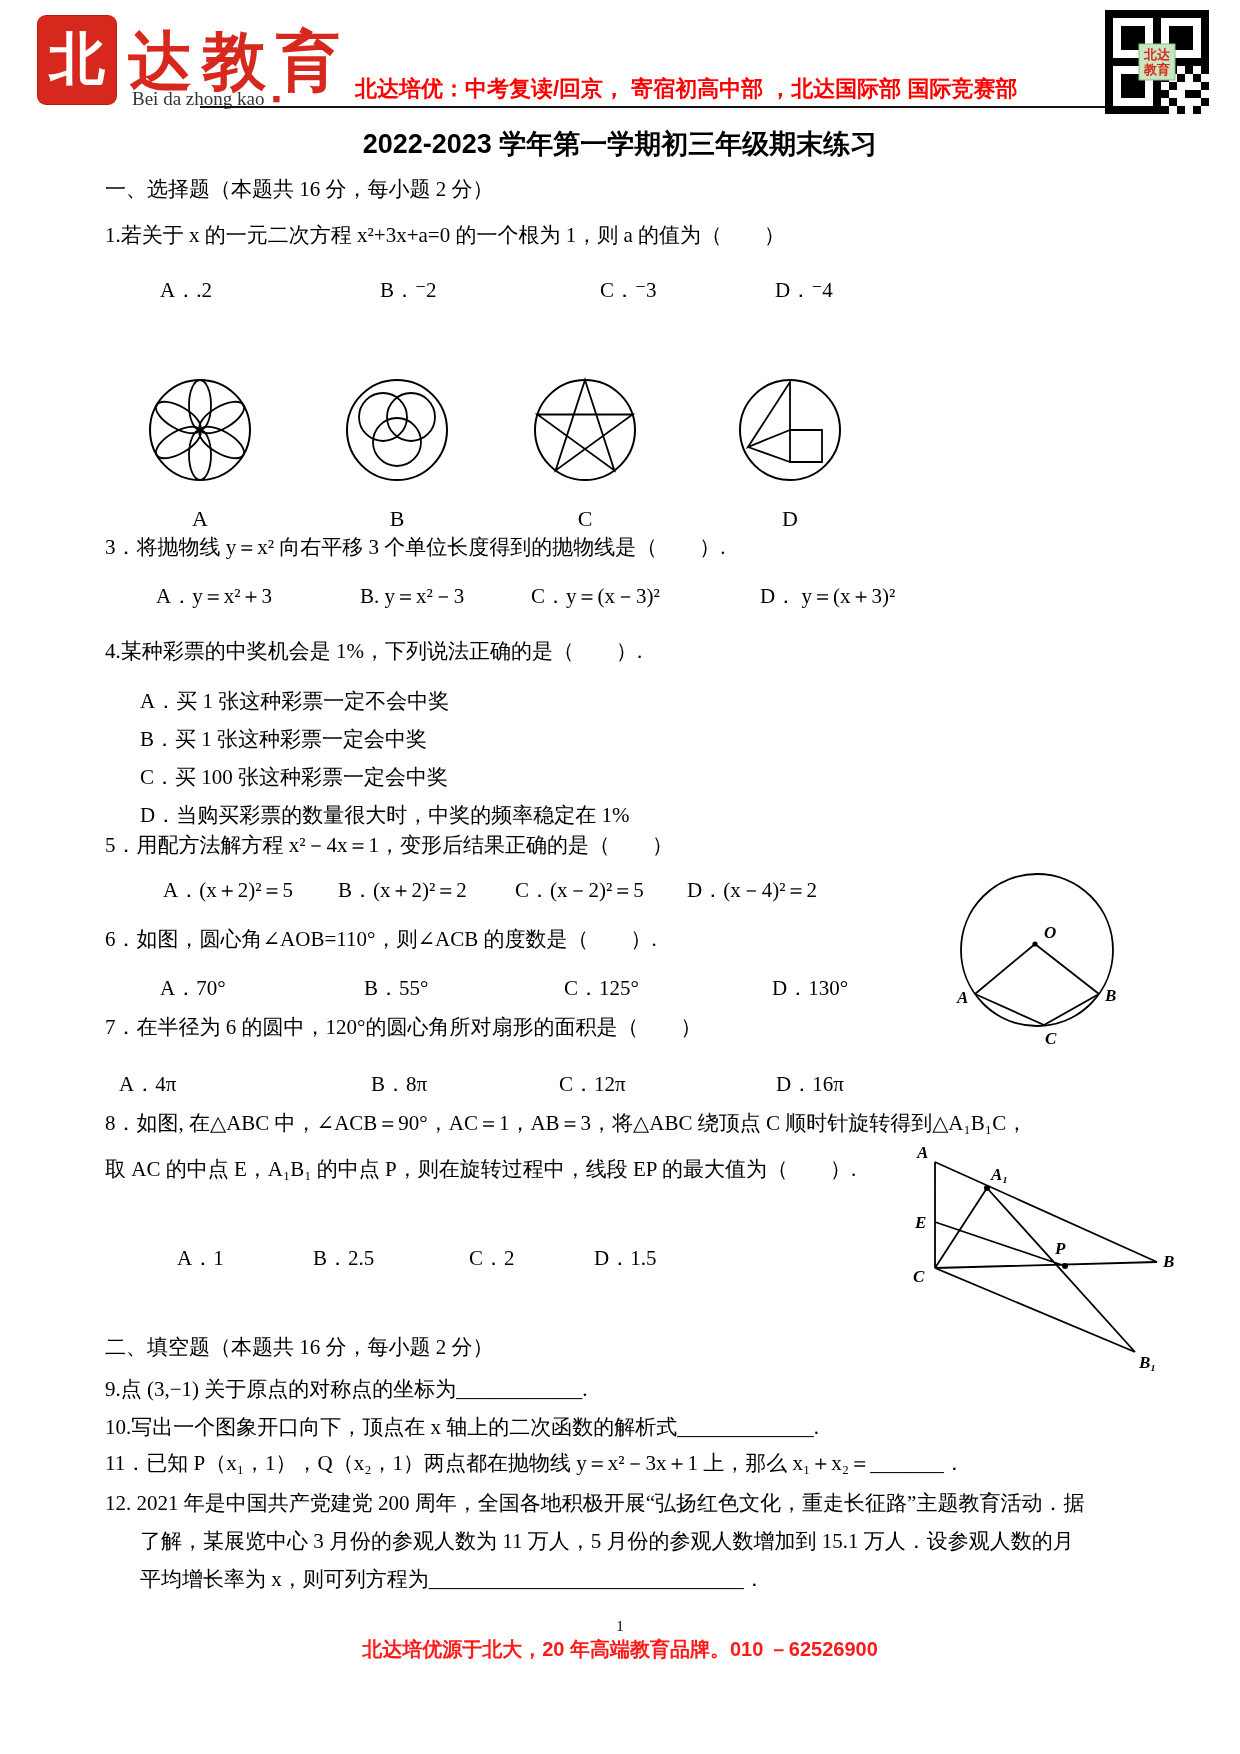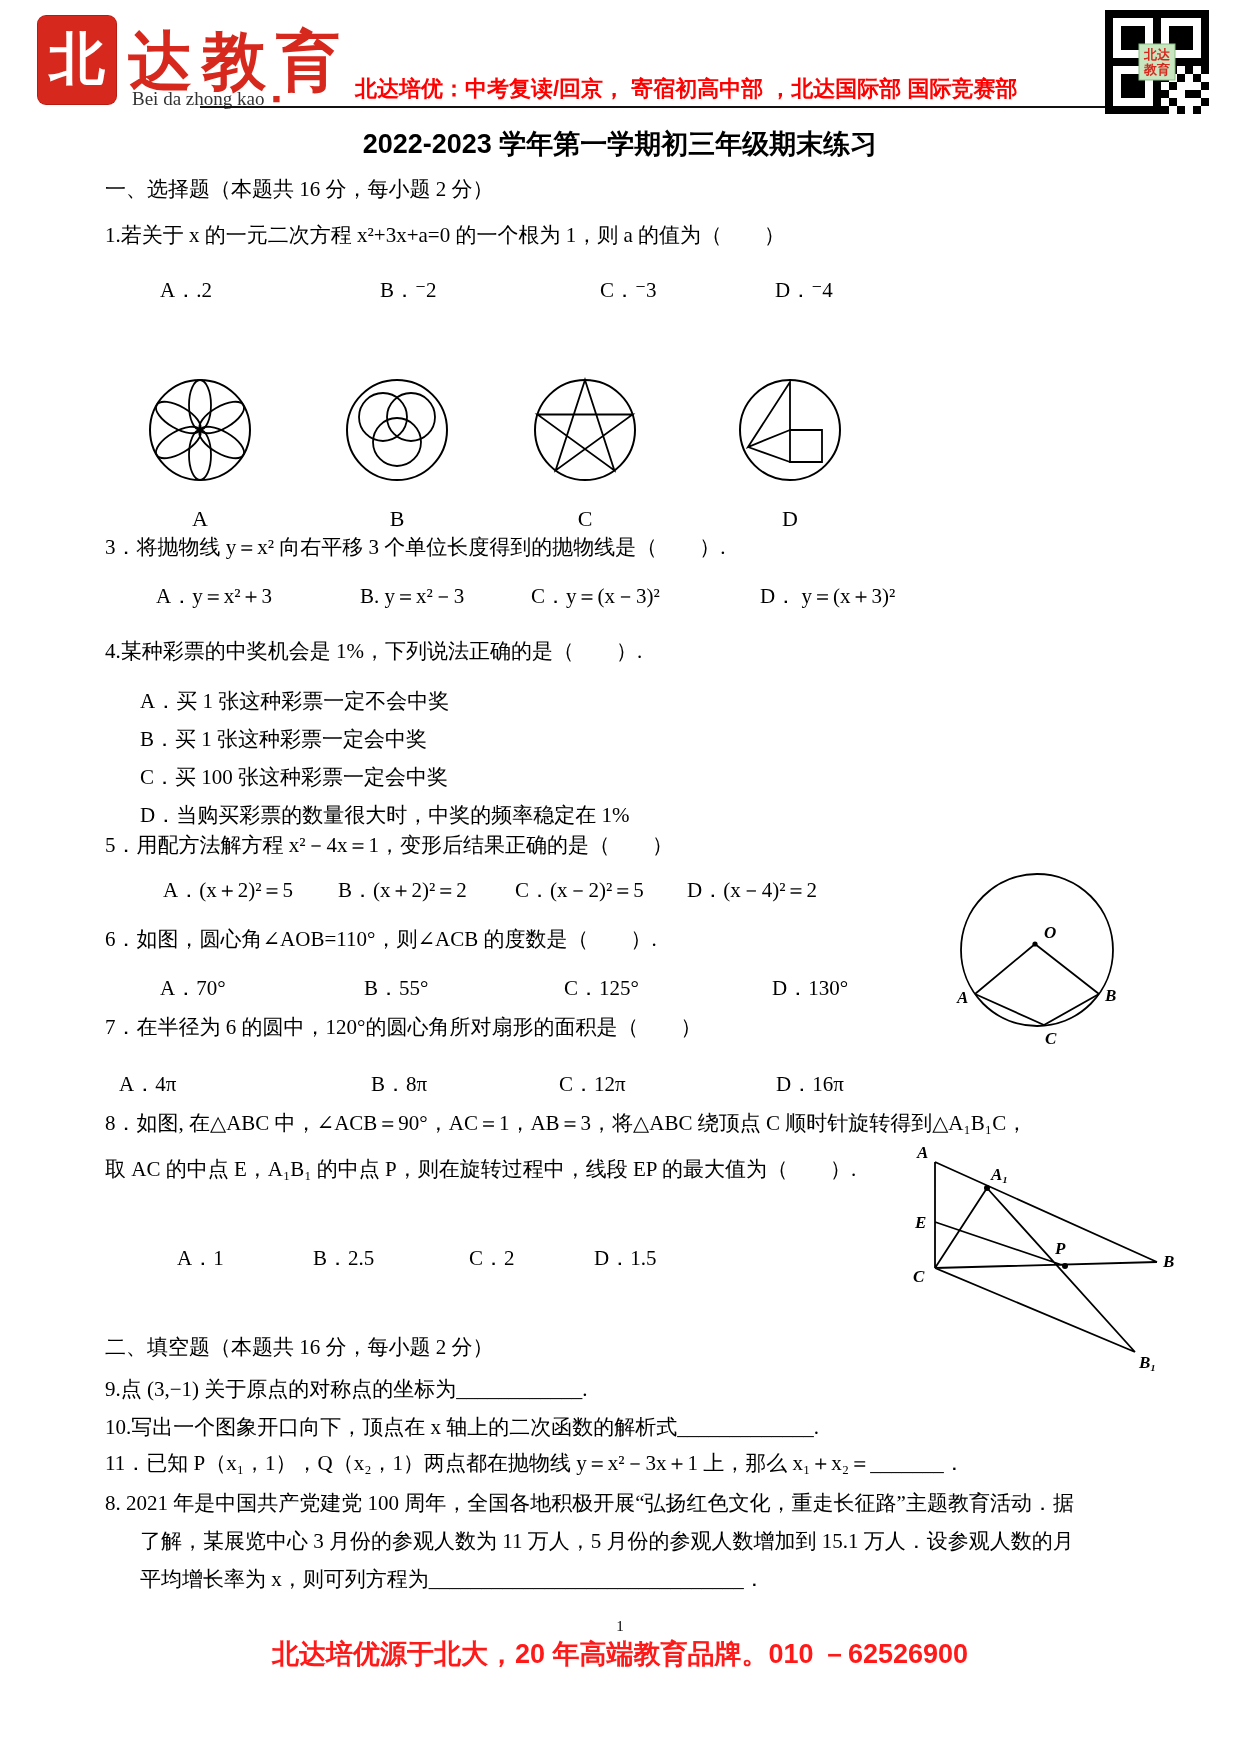--- a/index.html
+++ b/index.html
@@ -16,21 +16,21 @@
         border-radius:8px;box-shadow:0 0 0 3px #d7281e inset, 0 0 0 1px #b71c12;
         font-weight:bold;font-family:"Liberation Serif",serif;}
   .brand{color:#d7281e;font-weight:bold;letter-spacing:10px;font-family:"Liberation Serif",serif;}
   .brand-sub{font-size:19px;color:#333;font-family:"Liberation Serif",serif;display:flex;align-items:center;gap:8px;}
   .brand-sub .sq{color:#d7281e;font-size:13px;}
   .tagline{font-size:22px;font-weight:bold;color:#ff0000;font-family:"Liberation Sans","DejaVu Sans",sans-serif;white-space:nowrap;}
   .rule{background:#111;height:2px;}
   .title{width:1240px;text-align:center;font-size:27px;font-weight:bold;
          font-family:"Liberation Sans","DejaVu Sans",sans-serif;white-space:nowrap;}
   .circlab{position:absolute;font-size:22px;width:40px;text-align:center;}
-  .footer{width:1240px;text-align:center;font-size:27px;font-weight:bold;color:#ff1a1a;
+  .footer{width:1240px;text-align:center;font-size:20px;font-weight:bold;color:#ff1a1a;
           font-family:"Liberation Sans","DejaVu Sans",sans-serif;}
   .pagenum{width:1240px;text-align:center;font-size:15px;color:#000;}
 </style>
 </head>
 <body>
 
 <div id="page">
 
   <div class="abs seal" style="left:38px;top:16px;width:78px;height:88px;font-size:56px;">
     <span>北</span>
@@ -200,20 +200,20 @@
     <text class="figlab" x="18" y="142">C</text>
     <text class="figlab" x="268" y="127">B</text>
     <text class="figlab" x="160" y="114">P</text>
     <text class="figlab" x="244" y="228">B₁</text>
   </svg>
 
   <div class="abs t" style="left:105px;top:1334px;">二、填空题（本题共 16 分，每小题 2 分）</div>
   <div class="abs t" style="left:105px;top:1376px;">9.点 (3,−1) 关于原点的对称点的坐标为____________.</div>
   <div class="abs t" style="left:105px;top:1414px;">10.写出一个图象开口向下，顶点在 x 轴上的二次函数的解析式_____________.</div>
   <div class="abs t" style="left:105px;top:1450px;">11．已知 P（x₁，1），Q（x₂，1）两点都在抛物线 y＝x²－3x＋1 上，那么 x₁＋x₂＝_______．</div>
-  <div class="abs t" style="left:105px;top:1490px;">8. 2021 年是中国共产党建党 100 周年，全国各地积极开展“弘扬红色文化，重走长征路”主题教育活动．据</div>
+  <div class="abs t" style="left:105px;top:1490px;">12. 2021 年是中国共产党建党 200 周年，全国各地积极开展“弘扬红色文化，重走长征路”主题教育活动．据</div>
   <div class="abs t" style="left:140px;top:1528px;">了解，某展览中心 3 月份的参观人数为 11 万人，5 月份的参观人数增加到 15.1 万人．设参观人数的月</div>
   <div class="abs t" style="left:140px;top:1566px;">平均增长率为 x，则可列方程为______________________________．</div>
 
   <div class="abs pagenum" style="top:1618px;">1</div>
   <div class="abs footer" style="top:1636px;">北达培优源于北大，20 年高端教育品牌。010 －62526900</div>
 
 </div>
 
 </body></html>

